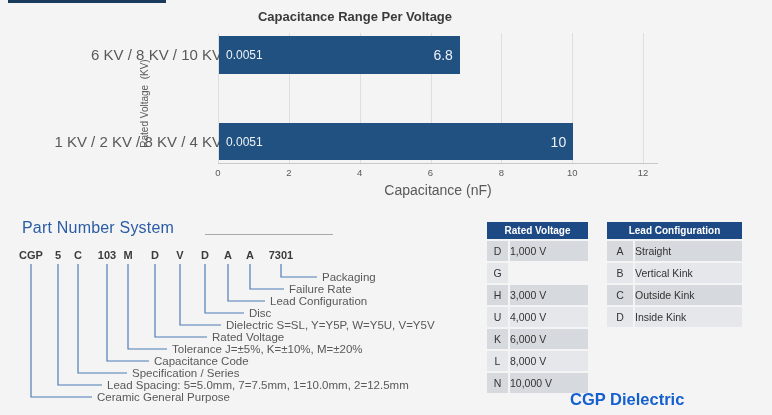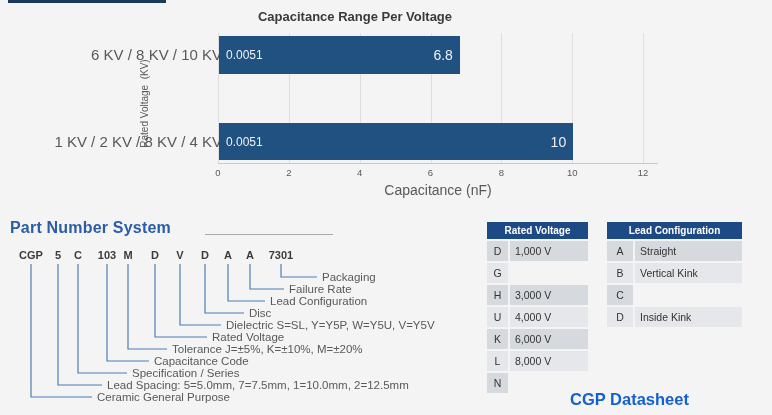--- a/index.html
+++ b/index.html
@@ -13,30 +13,30 @@
                 transform:rotate(-90deg);transform-origin:center;white-space:pre;}
   .gridline{top:33px;height:130px;width:1px;background:#dedede;}
   .axis-line{left:218px;top:163px;width:440px;height:1px;background:#c9c9c9;}
   .cat-label{left:12px;width:210px;text-align:right;font-size:15px;color:#595959;}
   .bar{left:219px;background:#205180;}
   .bar-min{position:absolute;left:7px;top:50%;transform:translateY(-50%);font-size:12px;color:#eef2f7;}
   .bar-max{position:absolute;right:7px;top:50%;transform:translateY(-50%);font-size:14px;color:#eef2f7;}
   .x-tick{top:167px;width:30px;margin-left:-15px;text-align:center;font-size:9.5px;color:#595959;}
   .x-axis-label{left:218px;top:182px;width:440px;text-align:center;font-size:14px;color:#595959;}
   
-  .pns-heading{left:10px;top:219px;font-size:16px;font-weight:bold;color:#2b5ca6;letter-spacing:.2px;}
+  .pns-heading{left:22px;top:219px;font-size:16px;font-weight:normal;color:#2b5ca6;letter-spacing:.2px;}
   .pns-rule{left:205px;top:234px;width:128px;height:1px;background:#a9a9a9;}
   .pns-svg{left:0;top:240px;}
   
   .lookup{display:flex;flex-direction:column;row-gap:2px;}
   .lookup-header{background:#1d4a85;color:#fff;font-size:10px;font-weight:bold;
                  text-align:center;height:17px;line-height:17px;}
   .lookup-row{display:flex;column-gap:2px;height:20px;font-size:10.5px;}
   .cell-code{width:21px;text-align:center;line-height:20px;}
-  .cell-val{flex:1;line-height:20px;padding-left:5px;}
+  .cell-val{flex:1;line-height:20px;}
   .row-a{background:#d6d9de;}
   .row-b{background:#e5e7ea;}
   #lead-config-table{width:135px;}
   #lead-config-table .cell-code{width:26px;}
   #lead-config-table .cell-val{}
   .datasheet-link{left:570px;top:390px;width:200px;font-size:16.5px;font-weight:bold;color:#1560cf;}
 </style>
 </head>
 <body>
 
@@ -137,37 +137,39 @@
       <div class="lookup-row">
         <div class="cell-code row-a">K</div>
         <div class="cell-val row-a">6,000 V</div>
       </div>
       <div class="lookup-row">
         <div class="cell-code row-b">L</div>
         <div class="cell-val row-b">8,000 V</div>
       </div>
       <div class="lookup-row">
         <div class="cell-code row-a">N</div>
+        <div class="cell-val row-a">10,000 V</div>
       </div>
     </div>
 
   <div class="abs lookup" style="left:607px;top:222px;" id="lead-config-table">
     <div class="lookup-header">Lead Configuration</div>
   <div class="lookup-row">
         <div class="cell-code row-a">A</div>
         <div class="cell-val row-a">Straight</div>
       </div>
       <div class="lookup-row">
         <div class="cell-code row-b">B</div>
         <div class="cell-val row-b">Vertical Kink</div>
       </div>
       <div class="lookup-row">
         <div class="cell-code row-a">C</div>
+        <div class="cell-val row-a">Outside Kink</div>
       </div>
       <div class="lookup-row">
         <div class="cell-code row-b">D</div>
         <div class="cell-val row-b">Inside Kink</div>
       </div>
     </div>
 
-  <div class="abs datasheet-link">CGP Datasheet</div>
+  <div class="abs datasheet-link">CGP Dielectric</div>
 
 </div>
 
 </body></html>

